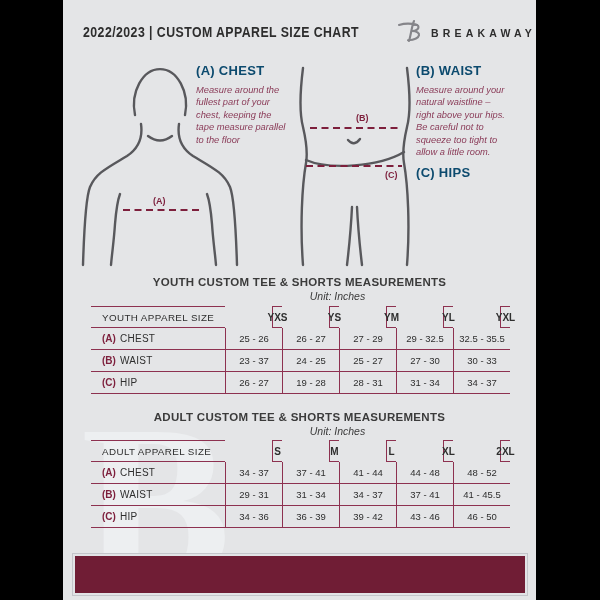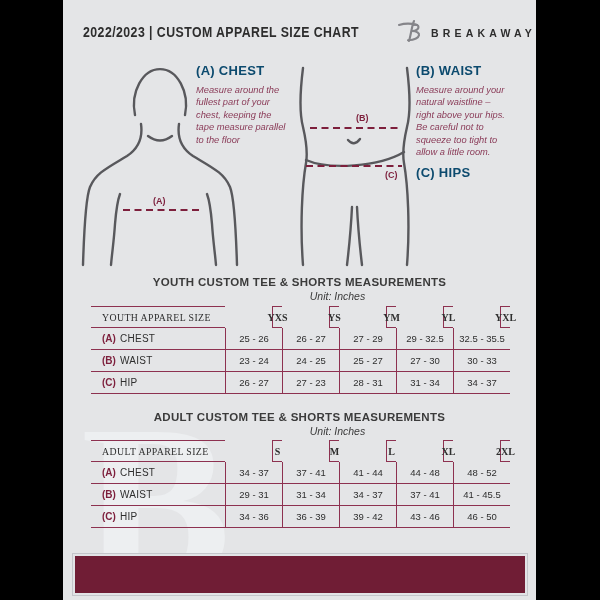--- a/index.html
+++ b/index.html
@@ -46,21 +46,21 @@
   .size-table {
     position:absolute; left:28px; width:419px; z-index:2;
     display:grid; grid-template-columns:134px repeat(5,57px);
   }
   .cell {
     box-sizing:border-box; height:22px;
     display:flex; align-items:center; justify-content:center;
     font-size:9.5px; color:#2e2e2e;
     border-bottom:1.5px solid #8d3150;
   }
-  .cell.top { border-top:1.5px solid #8d3150;font-family:Liberation Serif, serif; }
+  .cell.top { border-top:1.5px solid #8d3150; }
   .cell.vline { border-left:1.5px solid #8d3150; }
   .cell.labelcol { justify-content:flex-start; padding-left:11px; }
   .cell.colhead { font-weight:bold; font-size:10px;margin-left:47px; }
   .cell .row-head-label { font-size:9.8px; letter-spacing:0.4px; }
   .cell .prefix { color:#7d1f3c; font-weight:bold; margin-right:4px; font-size:10px; }
   .cell .rowname { font-size:10px; letter-spacing:0.3px; }
   
   .footer-bar {
     position:absolute; left:10px; top:554px; width:450px; height:37px;
     background:#701d35; border:2px solid #e2e3e6;
@@ -158,32 +158,32 @@
     <div class="cell vline">25 - 26</div>
     <div class="cell vline">26 - 27</div>
     <div class="cell vline">27 - 29</div>
     <div class="cell vline">29 - 32.5</div>
     <div class="cell vline">32.5 - 35.5</div>
 
     <div class="cell labelcol">
         <span class="prefix">(B)</span>
         <span class="rowname">WAIST</span>
       </div>
-    <div class="cell vline">23 - 24</div>
+    <div class="cell vline">23 - 37</div>
     <div class="cell vline">24 - 25</div>
     <div class="cell vline">25 - 27</div>
     <div class="cell vline">27 - 30</div>
     <div class="cell vline">30 - 33</div>
 
     <div class="cell labelcol">
         <span class="prefix">(C)</span>
         <span class="rowname">HIP</span>
       </div>
     <div class="cell vline">26 - 27</div>
-    <div class="cell vline">27 - 23</div>
+    <div class="cell vline">19 - 28</div>
     <div class="cell vline">28 - 31</div>
     <div class="cell vline">31 - 34</div>
     <div class="cell vline">34 - 37</div>
   </div>
 
   <div class="tbl-title" style="top:411px;">ADULT CUSTOM TEE &amp; SHORTS MEASUREMENTS</div>
   <div class="tbl-unit" style="top:425px;">Unit: Inches</div>
 
   <div class="size-table" style="top:440px;">
     <div class="cell top labelcol">

